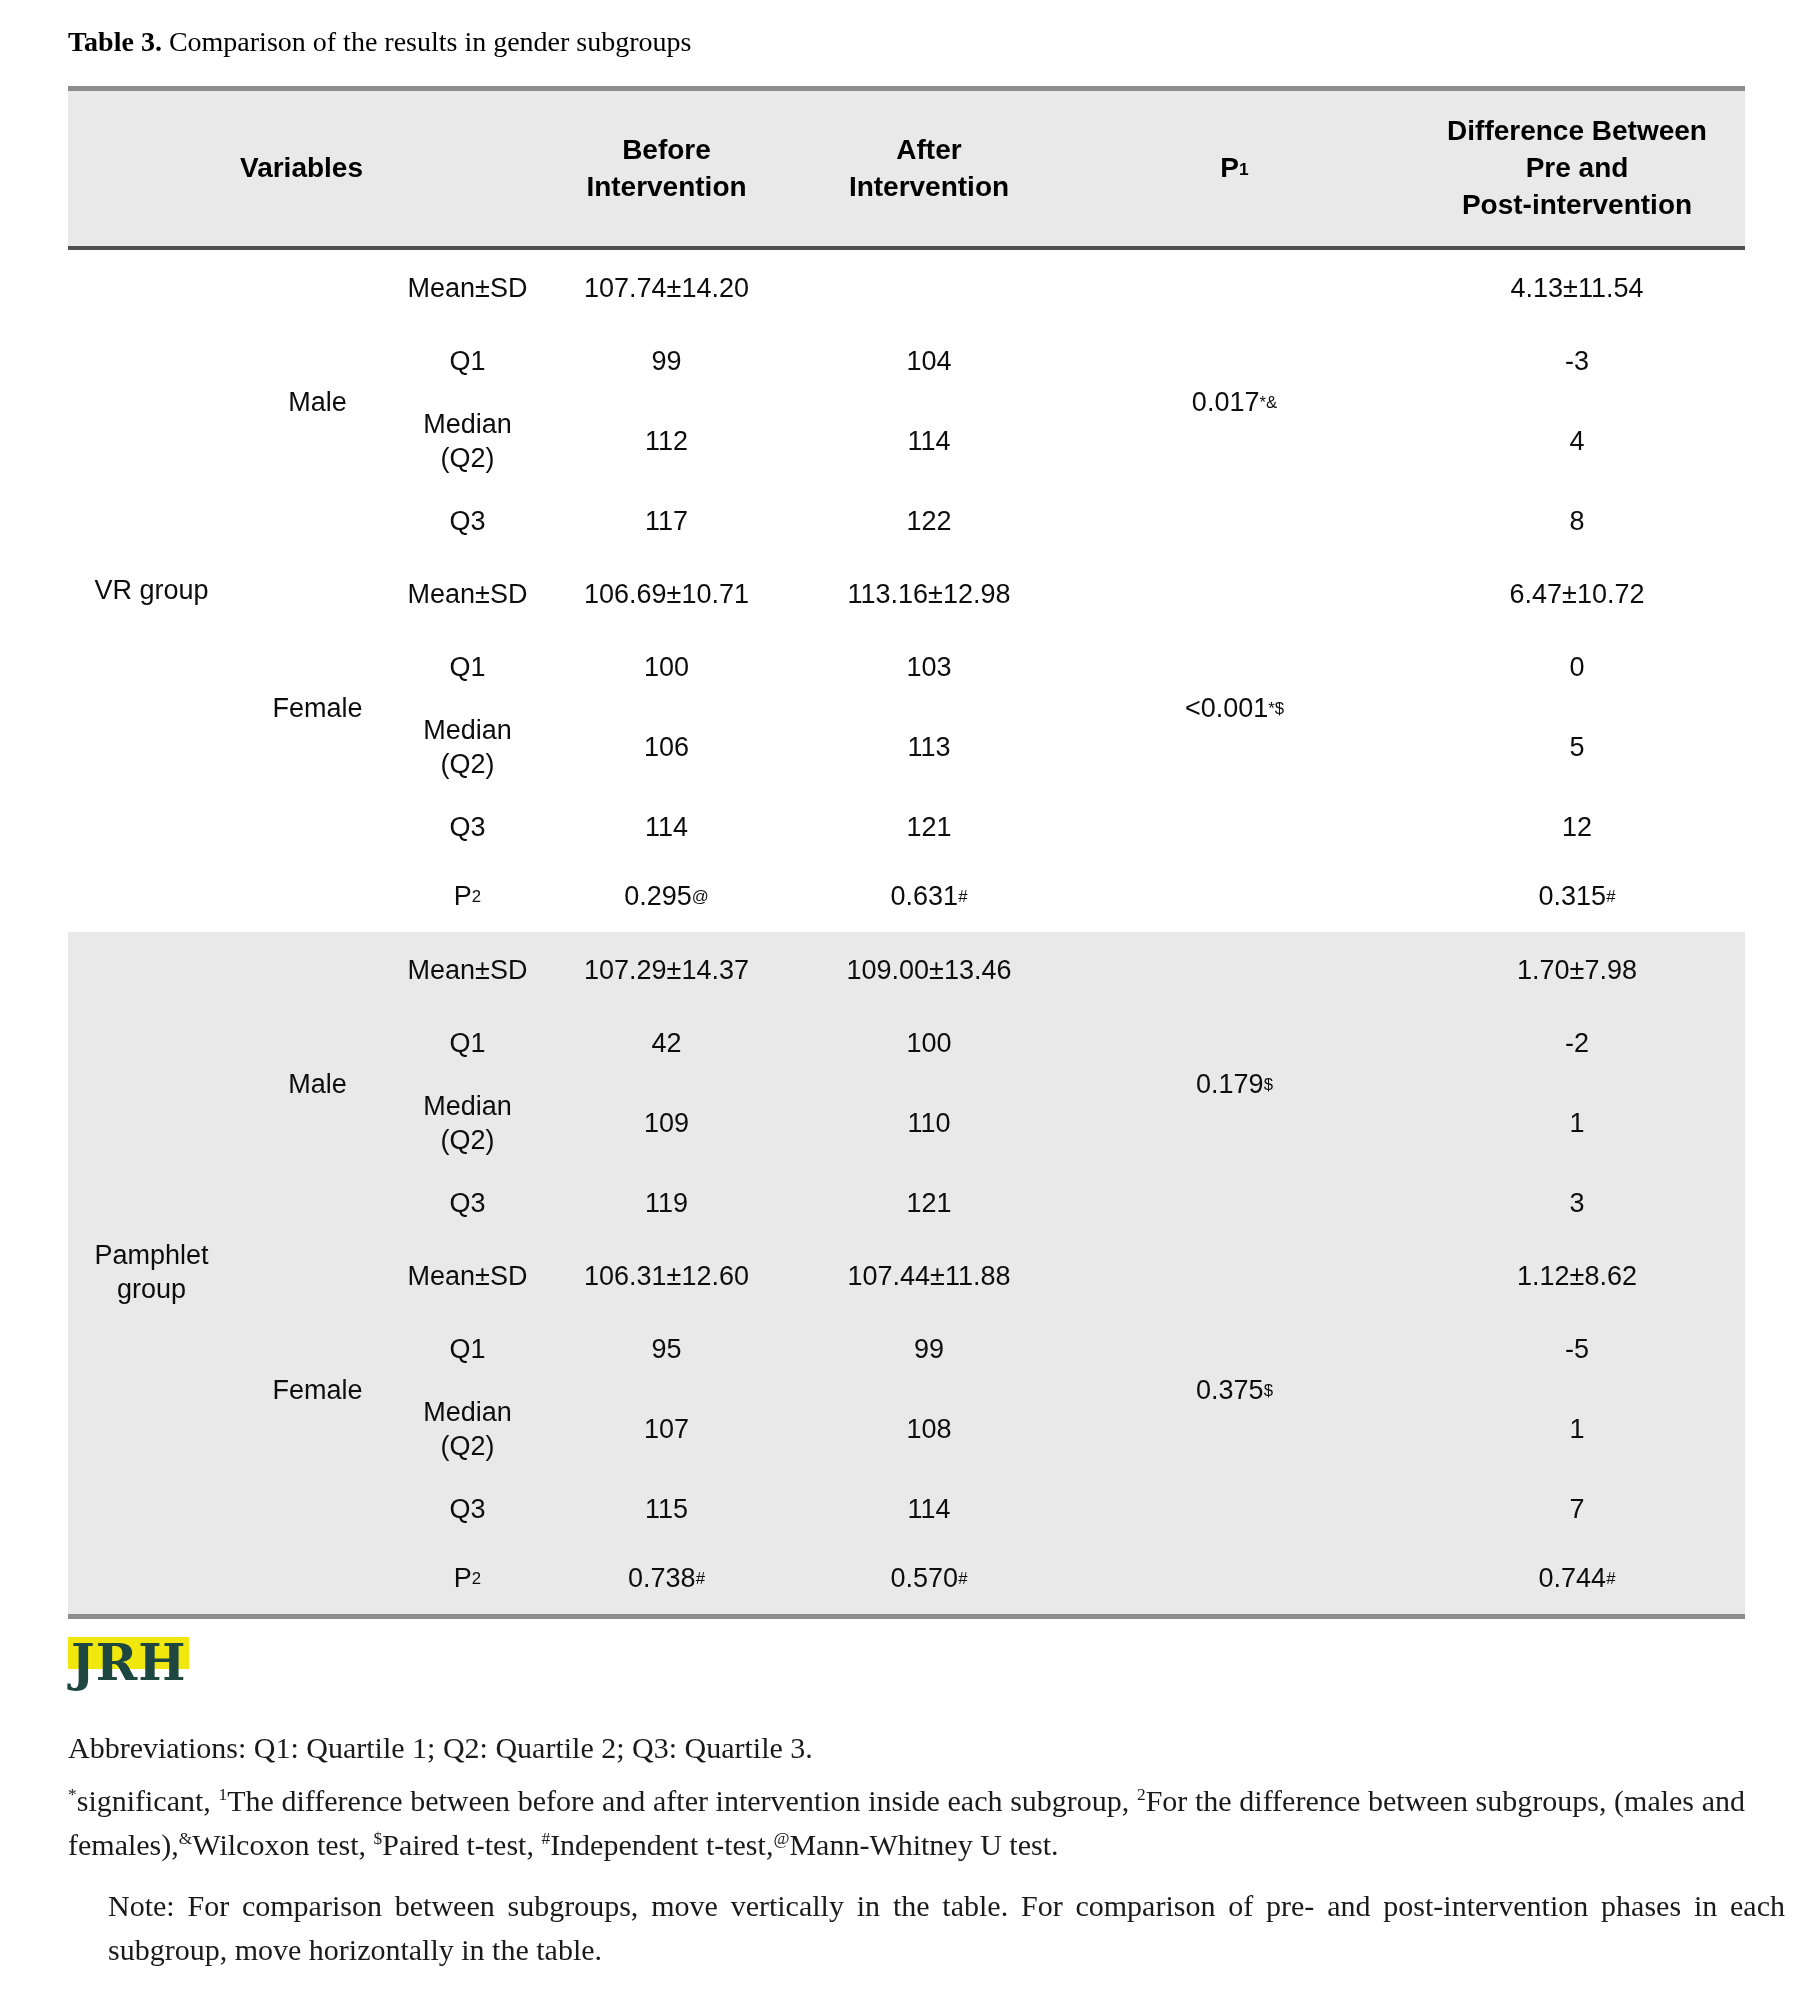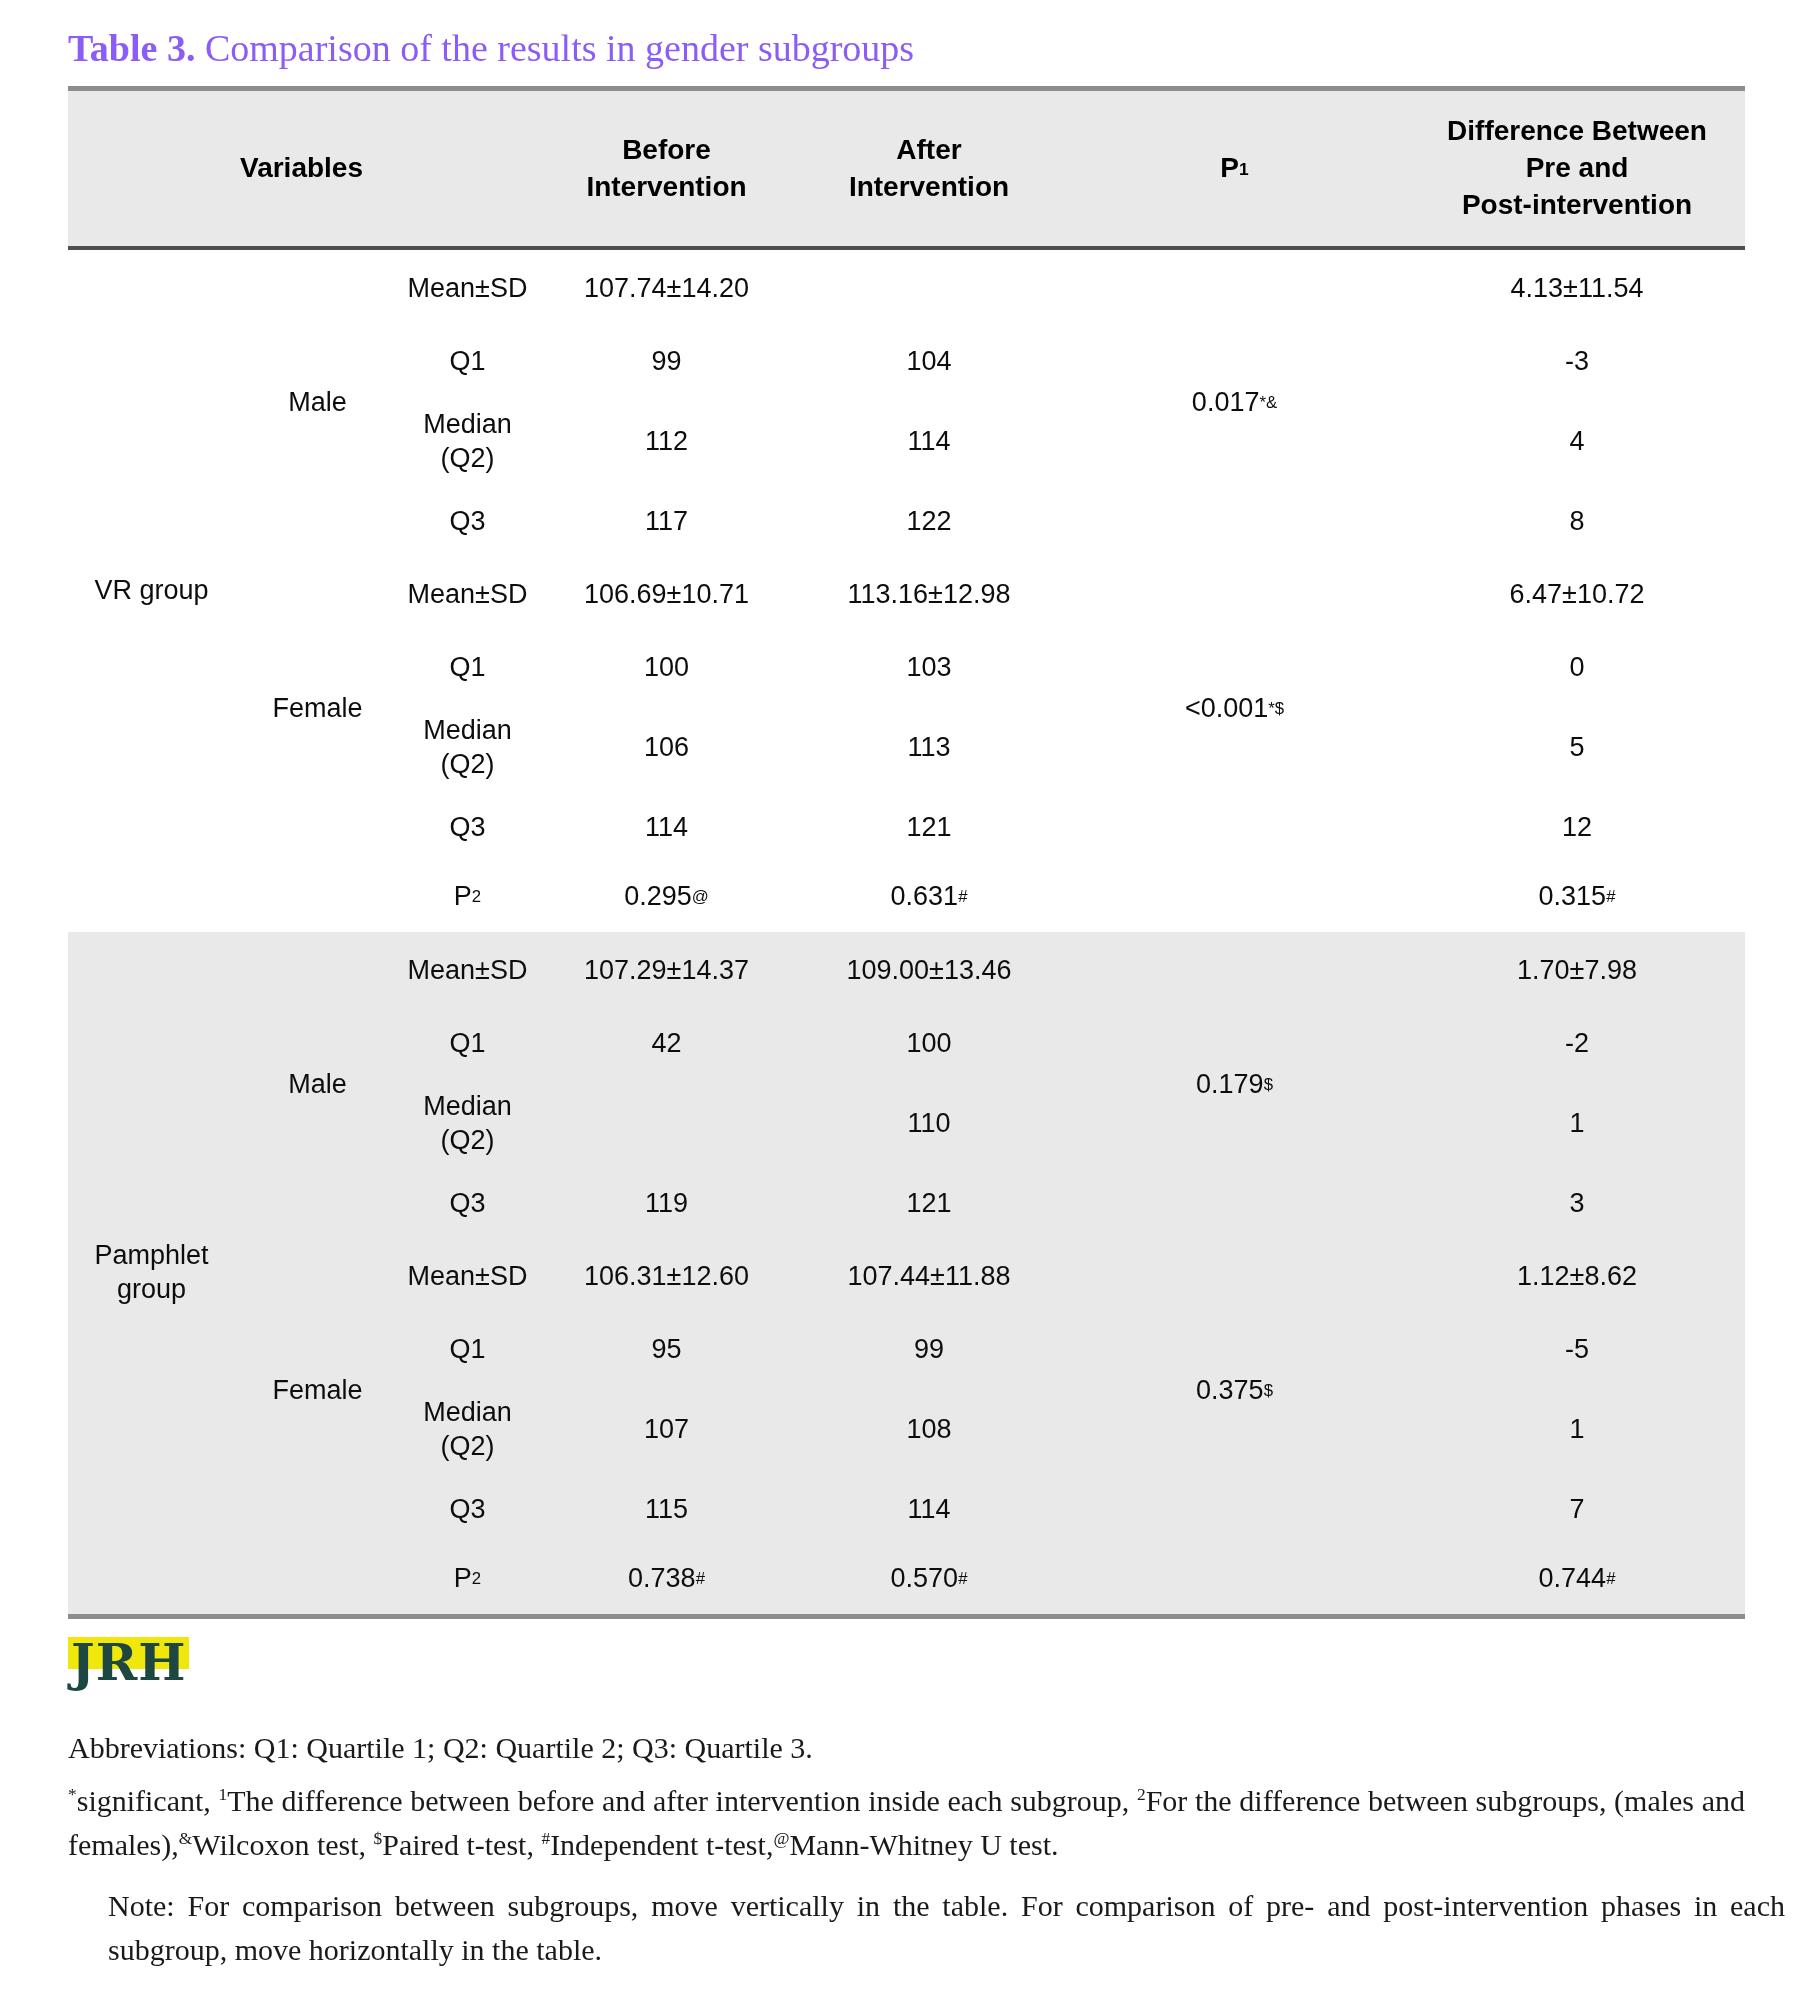--- a/index.html
+++ b/index.html
@@ -1,20 +1,20 @@
 <!DOCTYPE html>
 <html><head>
 <meta charset="utf-8">
 <style>
   html,body{margin:0;padding:0;background:#ffffff;}
   body{width:1808px;height:2000px;position:relative;overflow:hidden;
        font-family:"Liberation Sans",sans-serif;color:#111;}
 
   .title{position:absolute;left:68px;top:26px;width:1677px;
-         font-family:"Liberation Serif",serif;font-size:38px;color:#8b5cf6;}
+         font-family:"Liberation Serif",serif;font-size:28px;color:#000000;}
   .title b{font-weight:bold;}
 
   .tbl{position:absolute;left:68px;top:86px;width:1677px;
        border-top:5px solid #8d8d8d;border-bottom:5px solid #8d8d8d;}
 
   .thead{display:grid;grid-template-columns:467px 263px 262px 349px 336px;
          height:155px;background:#e9e9e9;border-bottom:4px solid #4f4f4f;}
   .th{display:flex;align-items:center;justify-content:center;text-align:center;
       font-weight:bold;font-size:28px;line-height:1.32;white-space:pre-line;color:#000;}
 
@@ -128,20 +128,21 @@
     <div class="cell" style="grid-area:1/5/2/6">109.00±13.46</div>
     <div class="cell" style="grid-area:1/7/2/8">1.70±7.98</div>
 
     <div class="cell" style="grid-area:2/3/3/4">Q1</div>
     <div class="cell" style="grid-area:2/4/3/5">42</div>
     <div class="cell" style="grid-area:2/5/3/6">100</div>
     <div class="cell" style="grid-area:2/7/3/8">-2</div>
 
     <div class="cell" style="grid-area:3/3/4/4">Median
 (Q2)</div>
+    <div class="cell" style="grid-area:3/4/4/5">109</div>
     <div class="cell" style="grid-area:3/5/4/6">110</div>
     <div class="cell" style="grid-area:3/7/4/8">1</div>
 
     <div class="cell" style="grid-area:4/3/5/4">Q3</div>
     <div class="cell" style="grid-area:4/4/5/5">119</div>
     <div class="cell" style="grid-area:4/5/5/6">121</div>
     <div class="cell" style="grid-area:4/7/5/8">3</div>
 
     <div class="cell" style="grid-area:5/2/9/3">Female</div>
     <div class="cell" style="grid-area:5/6/9/7"><span>0.375</span><sup>$</sup></div>

